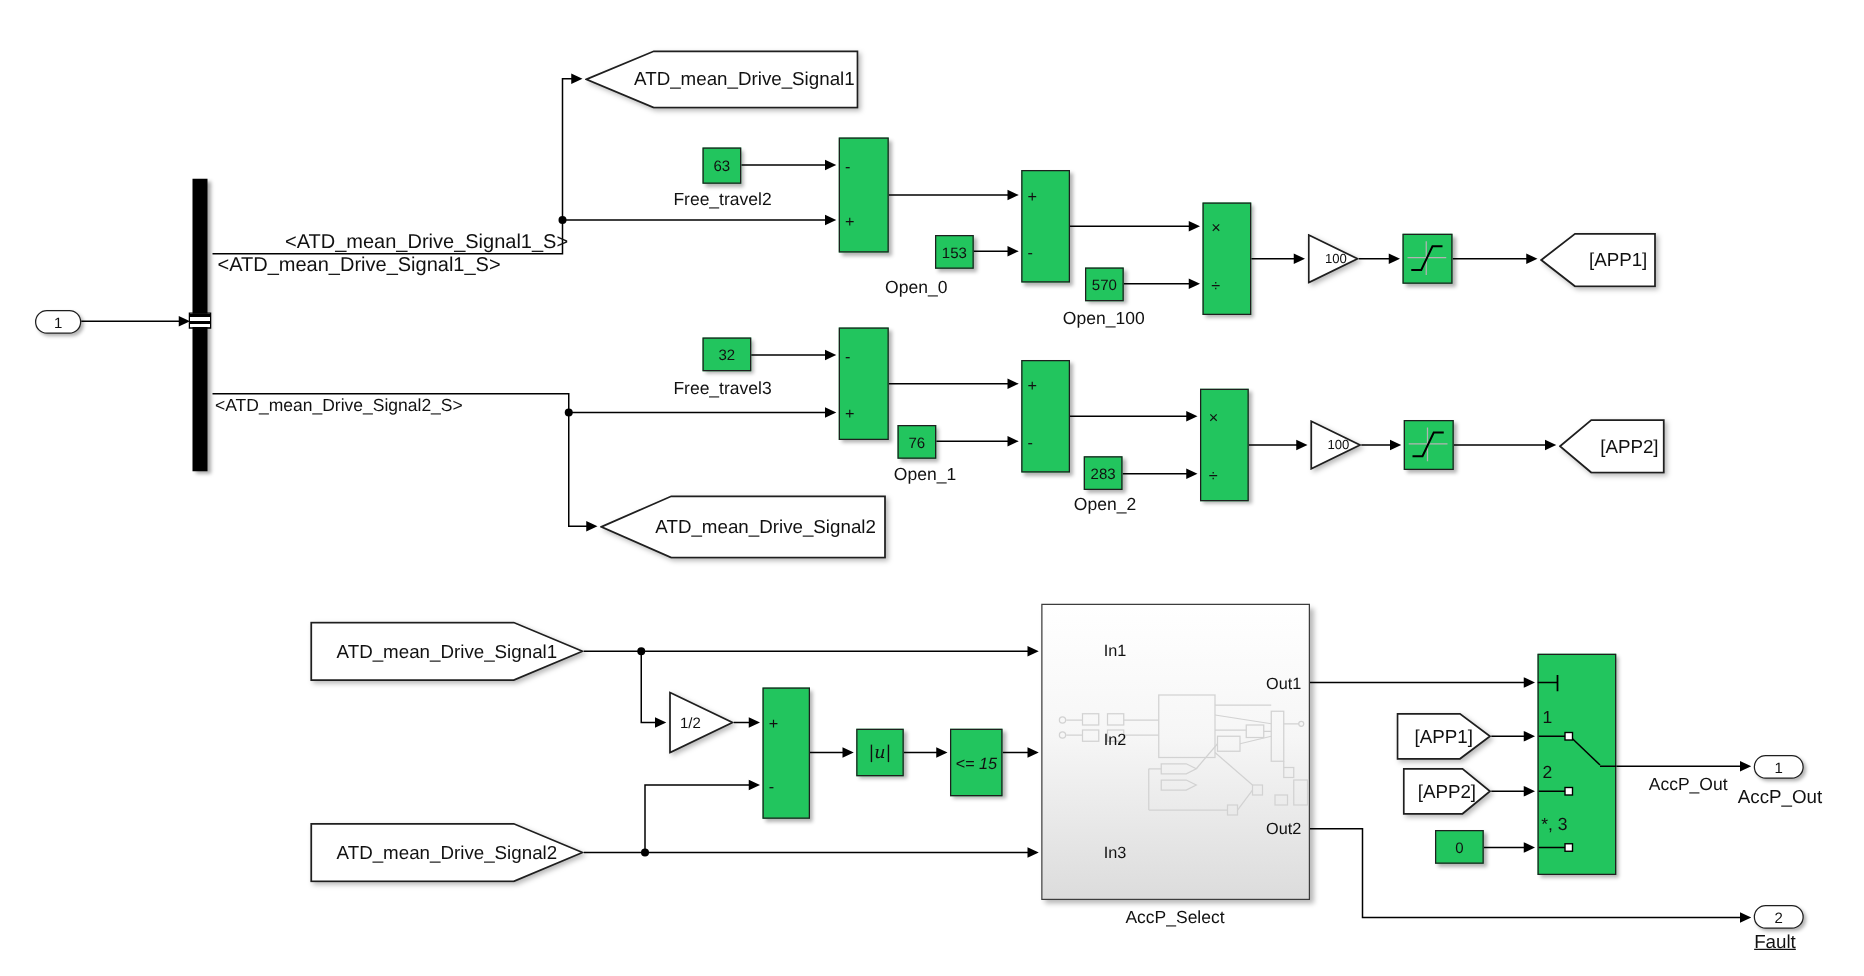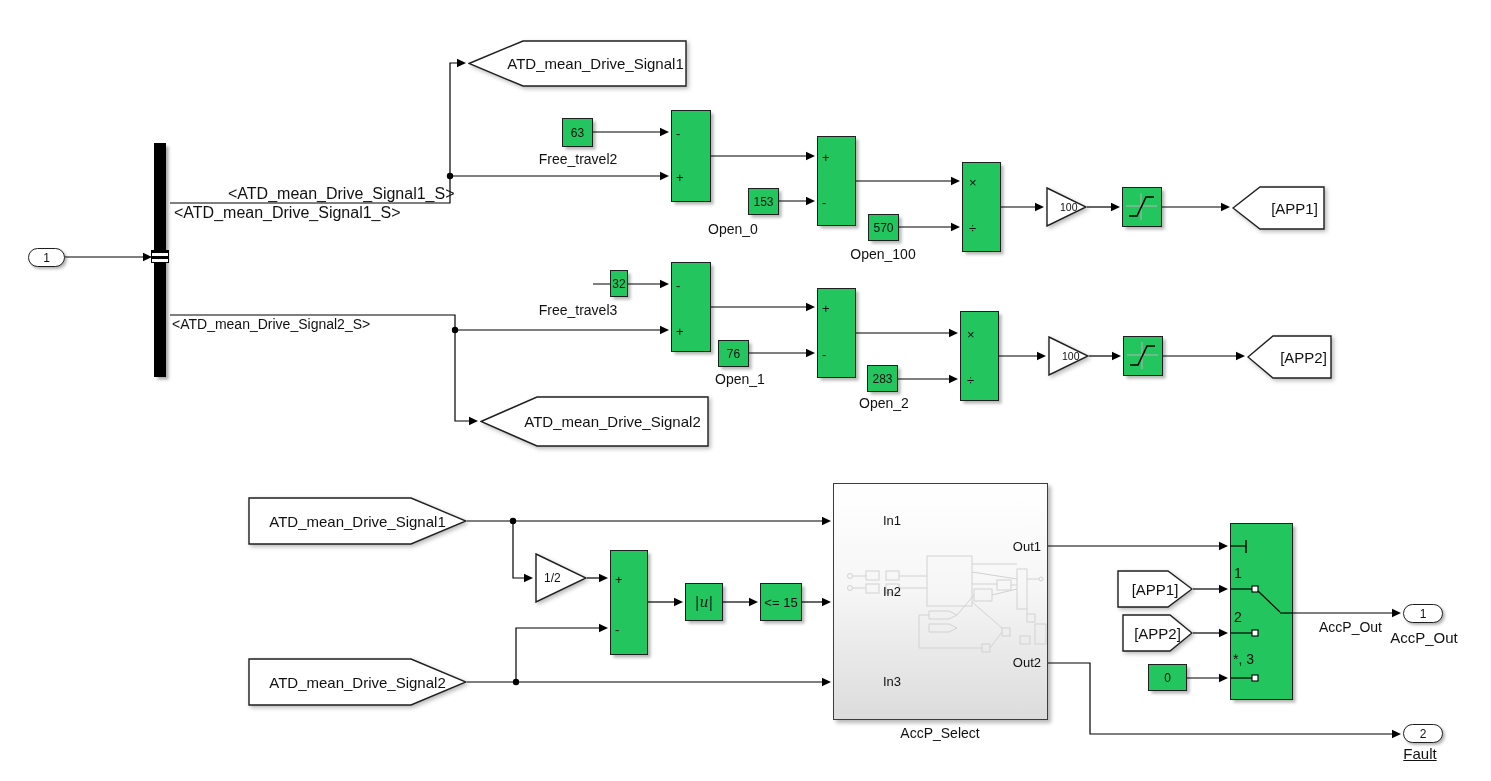--- a/index.html
+++ b/index.html
@@ -194,21 +194,21 @@
   </div>
 
   <div class="blk" style="left:1122px;top:187px;width:40px;height:40px;">
     <svg width="37" height="37" style="display:block">
       <line x1="18" y1="5" x2="18" y2="32" stroke="#b4b4b4" stroke-width="1"></line>
       <line x1="3" y1="18" x2="34" y2="18" stroke="#b4b4b4" stroke-width="1"></line>
       <path d="M6,28 H14 L23,9 H31" stroke="#000" stroke-width="1.6" fill="none"></path>
     </svg>
   </div>
 
-  <div class="blk const" style="left:562px;top:270px;width:18px;height:27px;margin-left:48px;">
+  <div class="blk const" style="left:562px;top:270px;width:39px;height:27px;">
     <span>32</span>
   </div>
   <div class="lbl" style="left:518px;top:303px;width:120px;">Free_travel3</div>
 
   <div class="blk" style="left:671px;top:262px;width:40px;height:90px;">
     <span class="sign" style="top:22px;">-</span>
     <span class="sign" style="top:68px;">+</span>
   </div>
 
   <div class="blk const" style="left:718px;top:340px;width:31px;height:27px;">
@@ -268,21 +268,21 @@
 
   <div class="blk" style="left:610px;top:550px;width:38px;height:105px;">
     <span class="sign" style="top:28px;">+</span>
     <span class="sign" style="top:78px;">-</span>
   </div>
 
   <div class="blk const" style="left:685px;top:583px;width:38px;height:38px;">
     <span class="abslbl">|u|</span>
   </div>
 
-  <div class="blk const" style="left:760px;top:583px;width:42px;height:38px;">
+  <div class="blk const" style="left:760px;top:583px;width:42px;height:54px;font-style:italic;">
     <span style="font-size:13px;">&lt;= 15</span>
   </div>
 
   <div id="subsystem">
     <svg class="layer" width="215" height="237" style="left:0;top:0;" stroke="#d2d2d2" fill="none" stroke-width="1">
       <circle cx="16" cy="92" r="2.5"></circle>
         <circle cx="16" cy="104" r="2.5"></circle>
       <line x1="19" y1="92" x2="32" y2="92"></line>
         <line x1="19" y1="104" x2="32" y2="104"></line>
       <rect x="32" y="87" width="13" height="9"></rect>

